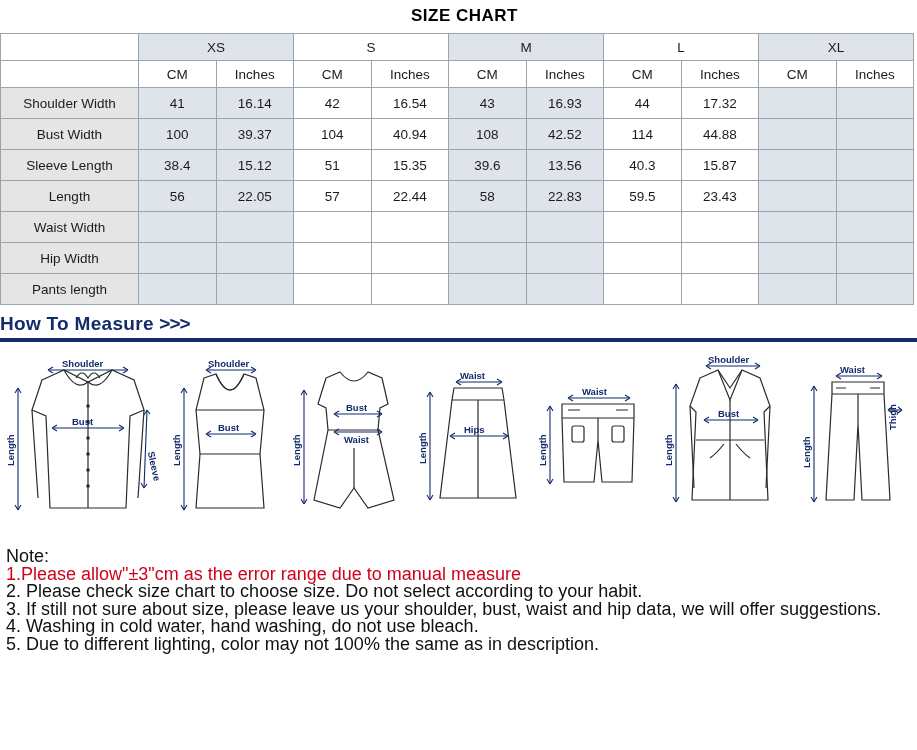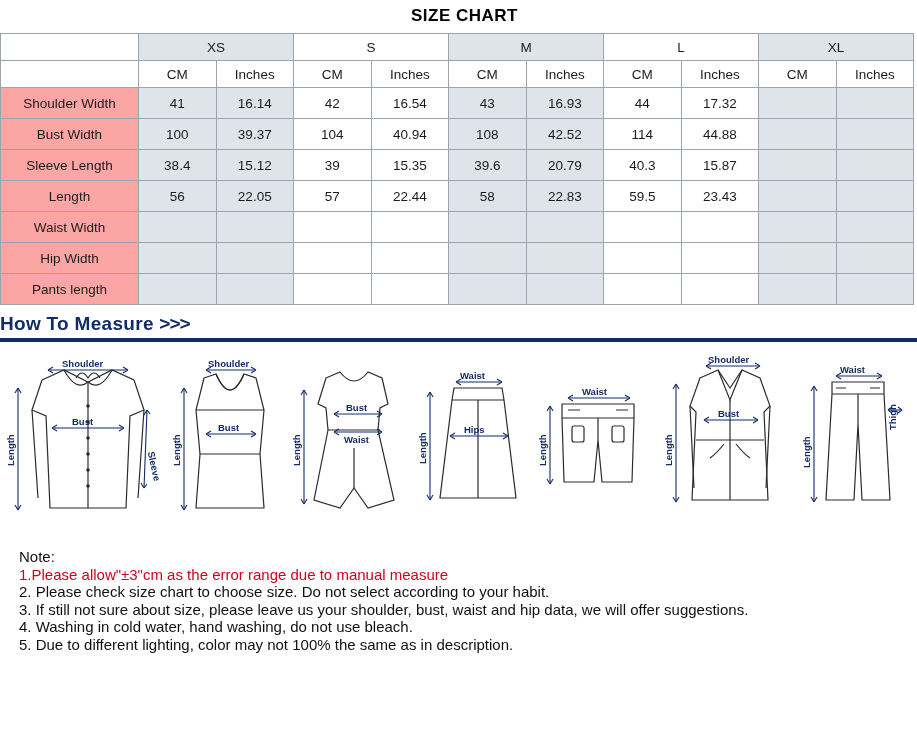--- a/index.html
+++ b/index.html
@@ -46,21 +46,21 @@
     color: #1b1b1b;
     font-weight: normal;
   }
   .col-label { width: 138px; }
   .col-val   { width: 77.5px; }
 
   td.rowlabel {
     text-align: left;
     padding-left: 12px;
     font-size: 13.5px;
-    background: #fca5a5;
+    background: #e5e5e5;
   }
   .size-head {
     font-size: 20px;
     font-weight: bold;
     color: #d0021b;
     height: 36px;
   }
   .unit-head {
     font-weight: bold;
     font-size: 13px;
@@ -96,22 +96,22 @@
     justify-content: space-between;
     padding: 6px 4px 0 4px;
     box-sizing: border-box;
     width: 917px;
     height: 198px;
   }
   .fig { flex: 0 0 auto; }
 
   
   .notes {
-    padding: 8px 0 0 19px;
-    font-size: 15px;
+    padding: 8px 0 0 6px;
+    font-size: 18px;
     line-height: 17.5px;
     color: #111;
   }
   .notes .note-head { color: #111; }
   .notes .note-red { color: #d0021b; }
   svg { display: block; }
 </style>
 </head>
 <body>
 
@@ -181,24 +181,24 @@
         <td class="plain">114</td>
         <td class="plain">44.88</td>
         <td class="shade"></td>
         <td class="shade"></td>
       </tr>
 
       <tr class="data-row">
         <td class="rowlabel">Sleeve Length</td>
         <td class="shade">38.4</td>
         <td class="shade">15.12</td>
-        <td class="plain">39</td>
+        <td class="plain">51</td>
         <td class="plain">15.35</td>
         <td class="shade">39.6</td>
-        <td class="shade">20.79</td>
+        <td class="shade">13.56</td>
         <td class="plain">40.3</td>
         <td class="plain">15.87</td>
         <td class="shade"></td>
         <td class="shade"></td>
       </tr>
 
       <tr class="data-row">
         <td class="rowlabel">Length</td>
         <td class="shade">56</td>
         <td class="shade">22.05</td>

